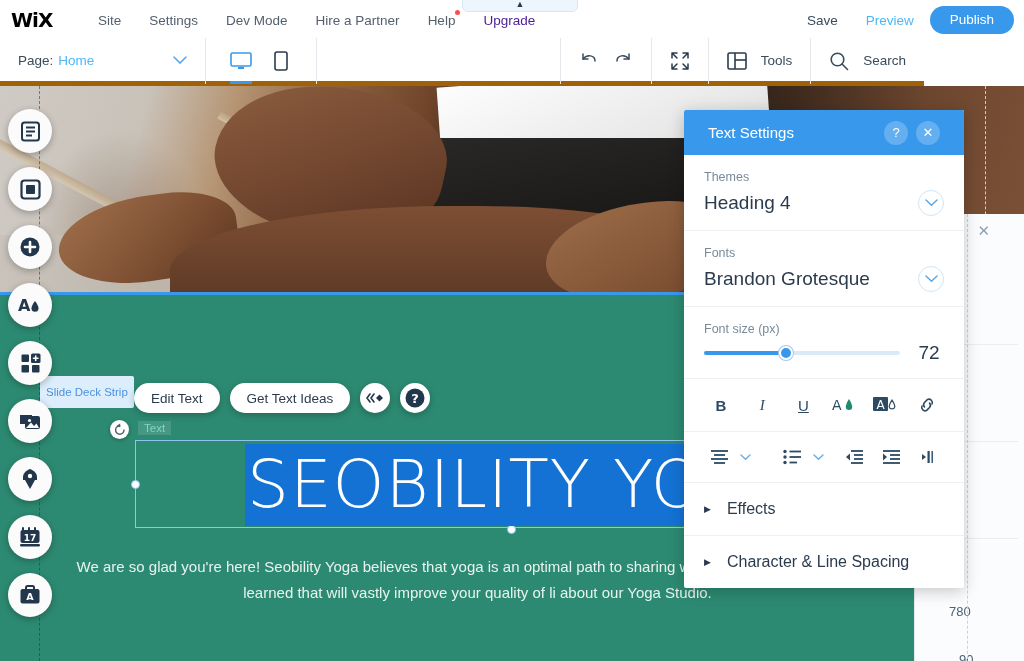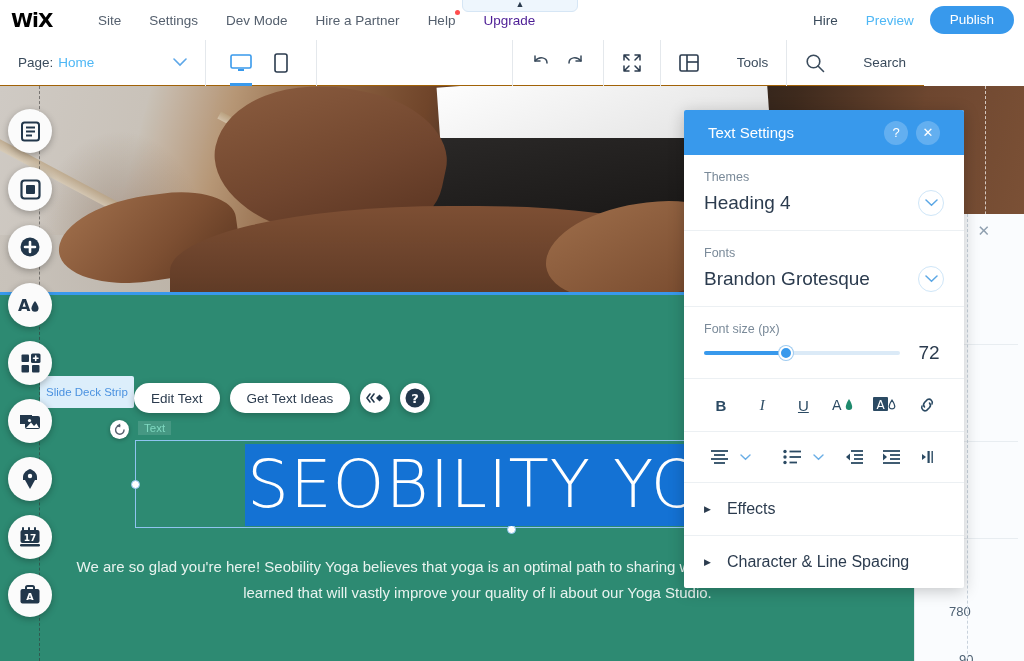--- a/index.html
+++ b/index.html
@@ -49,21 +49,21 @@
     width: 116px; height: 26px; background: #eef6fd;
     border: 1px solid #d6e6f5; border-radius: 6px;
     display: flex; align-items: flex-end; justify-content: center;
     padding-bottom: 2px; z-index: 61;
   }
   .top-tab .caret { font-size: 9px; color: #2b3b4e; }
 
   
   .toolbar2 {
     position: absolute; top: 40px; left: 0; width: 924px; height: 46px;
-    background: #fff; border-bottom: 1px solid #a16207;
+    background: #fff; border-bottom: 5px solid #a16207;
     display: flex; align-items: center; z-index: 60;
   }
   .page-sel {
     display: flex; align-items: center; width: 205px; height: 46px;
     padding-left: 18px; cursor: pointer;
   }
   .page-sel .lbl { font-size: 13.5px; color: #3a4b5c; }
   .page-sel .val { font-size: 13.5px; color: #4eb7f5; margin-left: 5px; }
   .page-sel .chev { margin-left: auto; margin-right: 18px; color: #5da7e8; }
   .vdiv { width: 1px; height: 46px; background: #e4e8ec; }
@@ -75,21 +75,21 @@
   .devbtn.active::after {
     content:""; position: absolute; bottom: 0; left: 2px; right: 2px;
     height: 3px; background: #3899ec;
   }
   .tb-spacer { flex: 1; }
   .tb-group {
     display: flex; align-items: center; justify-content: center;
     height: 46px; gap: 14px; padding: 0 18px;
   }
   .tb-ico { cursor: pointer; display:flex; align-items:center; justify-content:center; }
-  .tb-lbl { font-size: 13.5px; color: #3a4b5c; margin-left: 24px; }
+  .tb-lbl { font-size: 13.5px; color: #3a4b5c; margin-left: 0; }
 
   
   .canvas {
     position: absolute; top: 86px; left: 0; width: 1024px; height: 575px;
     overflow: hidden; background: #fff;
   }
   .hero {
     position: absolute; top: 0; left: 0; width: 1024px; height: 209px;
     overflow: hidden;
     background:
@@ -331,21 +331,21 @@
       <div class="item"><span>Settings</span></div>
       <div class="item"><span>Dev Mode</span></div>
       <div class="item"><span>Hire a Partner</span></div>
       <div class="item">
         <span>Help</span>
         <span class="reddot"></span>
       </div>
       <div class="item upgrade"><span>Upgrade</span></div>
     </div>
     <div class="top-right">
-      <div class="lnk">Hire</div>
+      <div class="lnk">Save</div>
       <div class="lnk preview">Preview</div>
       <button class="btn-publish">Publish</button>
     </div>
   </div>
 
   <div class="top-tab">
     <span class="caret">▲</span>
   </div>
 
   <div class="toolbar2">

